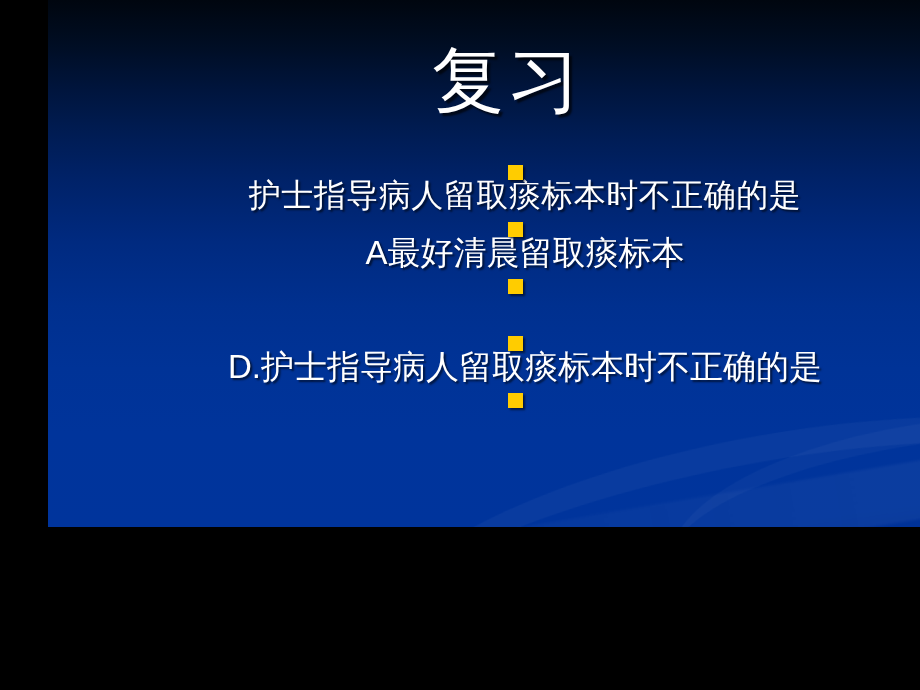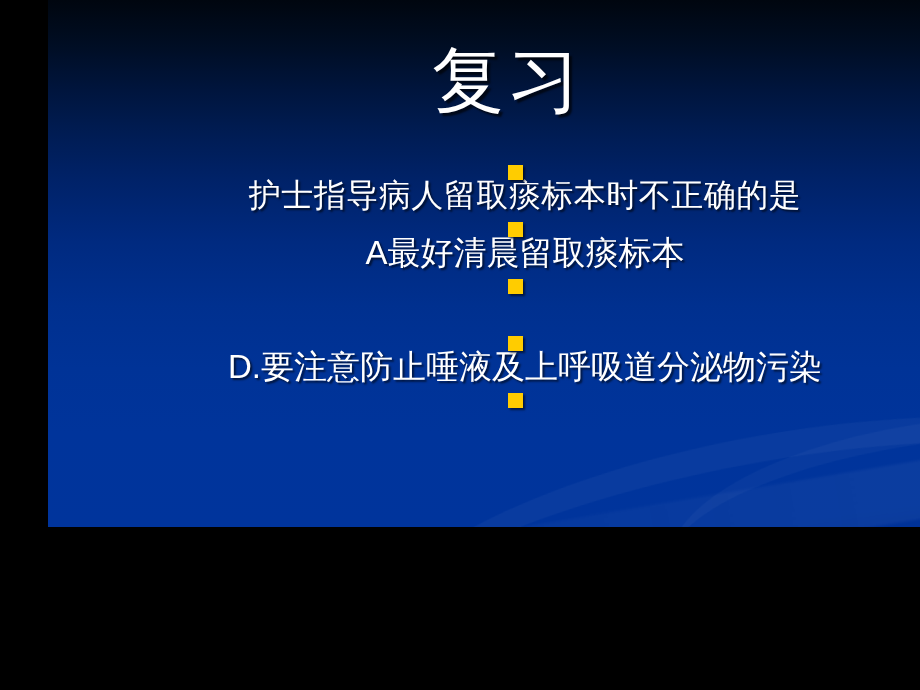--- a/index.html
+++ b/index.html
@@ -182,20 +182,20 @@
     </li>
     <li>
       <span class="bullet"></span>
       <span class="item-text">A最好清晨留取痰标本</span>
     </li>
     <li>
       <span class="bullet"></span>
     </li>
     <li>
       <span class="bullet"></span>
-      <span class="item-text">D.要注意防止唾液及上呼吸道分泌物污染</span>
+      <span class="item-text">D.护士指导病人留取痰标本时不正确的是</span>
     </li>
     <li>
       <span class="bullet"></span>
     </li>
   </ul>
 
 </div>
 
 </body></html>

